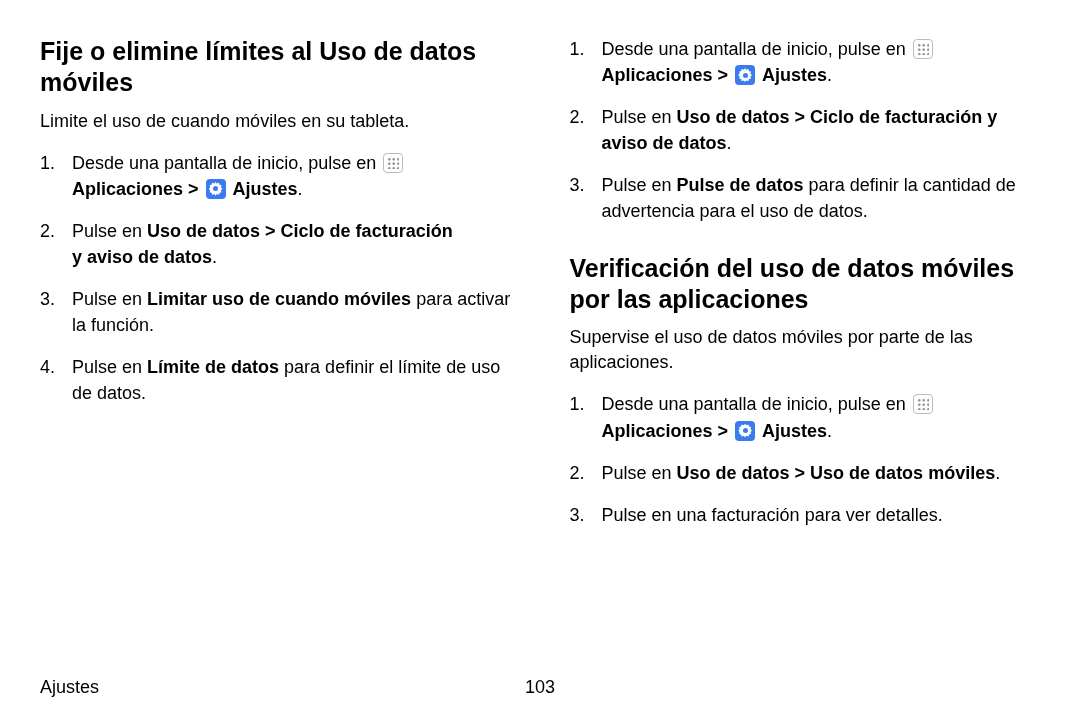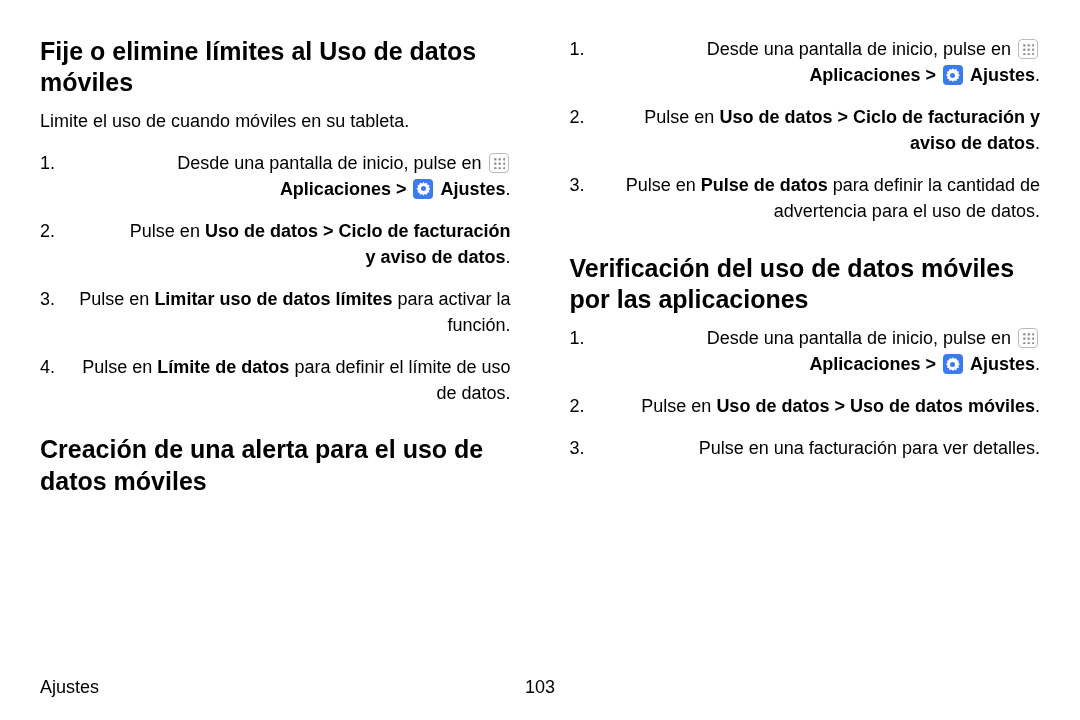--- a/index.html
+++ b/index.html
@@ -35,21 +35,20 @@
     counter-reset: step;
     margin-bottom: 28px;
   }
   ol li {
     counter-increment: step;
     font-size: 18px;
     line-height: 1.45;
     padding-left: 32px;
     position: relative;
     margin-bottom: 16px;
-    text-align: right;
   }
   ol li::before {
     content: counter(step) ".";
     position: absolute;
     left: 0;
     top: 0;
   }
   .b { font-weight: 700; }
   .section-gap { margin-top: 20px; }
   .footer {
@@ -138,47 +137,47 @@
       <li>
         <span>Desde una pantalla de inicio, pulse en </span>
         <span class="ic ic-apps"></span>
         <span class="b">Aplicaciones</span><span class="b"> &gt; </span><span class="ic ic-settings"><span class="hole"></span></span>
         <span class="b">Ajustes</span><span>.</span>
       </li>
       <li>
         <span>Pulse en </span><span class="b">Uso de datos</span><span class="b"> &gt; </span><span class="b">Ciclo de facturación y&nbsp;aviso de datos</span><span>.</span>
       </li>
       <li>
-        <span>Pulse en </span><span class="b">Limitar uso de datos límites</span><span> para activar la función.</span>
+        <span>Pulse en </span><span class="b">Limitar uso de cuando móviles</span><span> para activar la función.</span>
       </li>
       <li>
         <span>Pulse en </span><span class="b">Límite de datos</span><span> para definir el límite de uso de datos.</span>
       </li>
     </ol>
 
-    <h2 class="section-gap">Creación de una alerta para el uso de datos móviles</h2>
   </div>
 
   <div class="col">
     <ol>
       <li>
         <span>Desde una pantalla de inicio, pulse en </span>
         <span class="ic ic-apps"></span>
         <span class="b">Aplicaciones</span><span class="b"> &gt; </span><span class="ic ic-settings"><span class="hole"></span></span>
         <span class="b">Ajustes</span><span>.</span>
       </li>
       <li>
         <span>Pulse en </span><span class="b">Uso de datos</span><span class="b"> &gt; </span><span class="b">Ciclo de facturación y aviso de datos</span><span>.</span>
       </li>
       <li>
         <span>Pulse en </span><span class="b">Pulse de datos</span><span> para definir la cantidad de advertencia para el uso de datos.</span>
       </li>
     </ol>
 
     <h2 class="section-gap">Verificación del uso de datos móviles por las aplicaciones</h2>
+    <p class="intro">Supervise el uso de datos móviles por parte de las aplicaciones.</p>
     <ol>
       <li>
         <span>Desde una pantalla de inicio, pulse en </span>
         <span class="ic ic-apps"></span>
         <span class="b">Aplicaciones</span><span class="b"> &gt; </span><span class="ic ic-settings"><span class="hole"></span></span>
         <span class="b">Ajustes</span><span>.</span>
       </li>
       <li>
         <span>Pulse en </span><span class="b">Uso de datos</span><span class="b"> &gt; </span><span class="b">Uso de datos móviles</span><span>.</span>
       </li>

